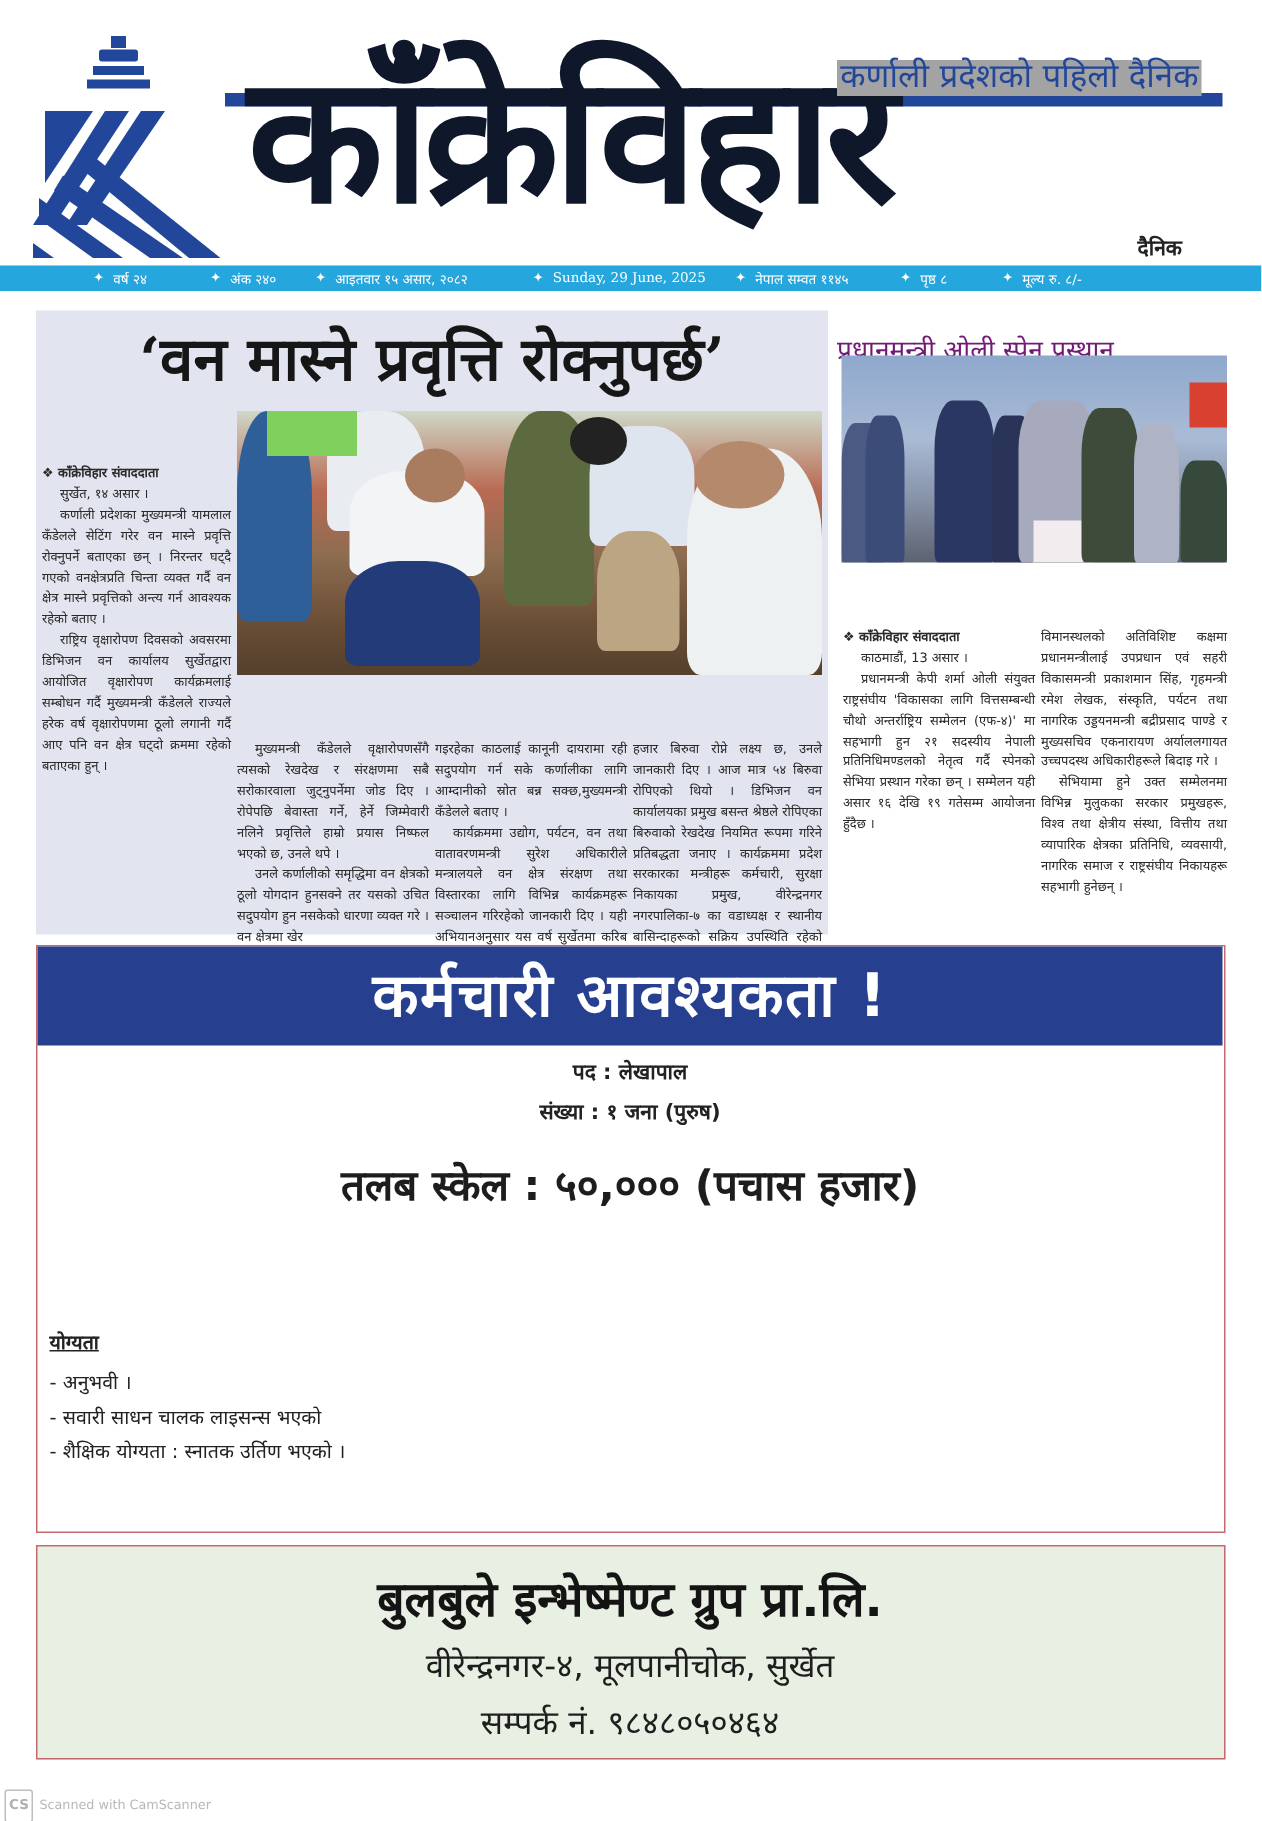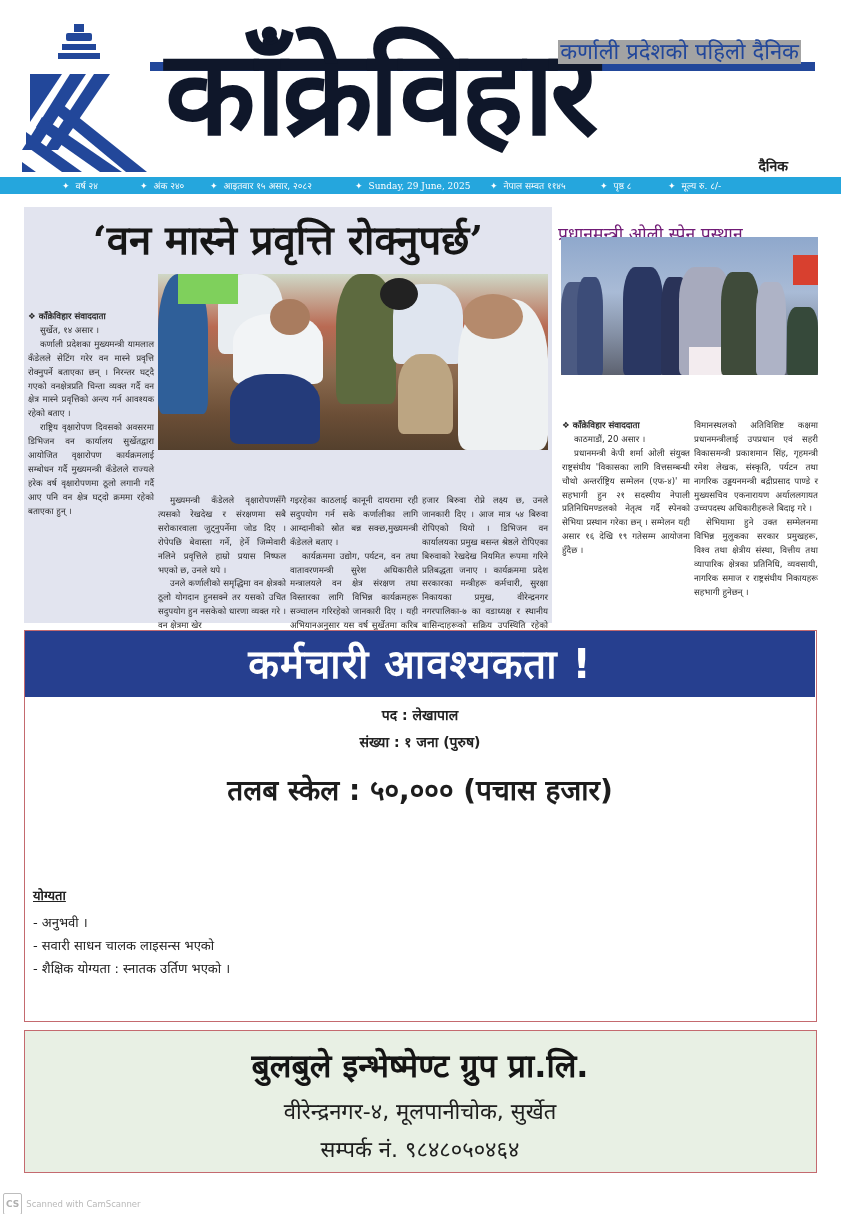--- a/index.html
+++ b/index.html
@@ -189,21 +189,21 @@
     <div class="fig" style="left:100px;top:40px;width:28px;height:98px;background:#2a3358"></div>
     <div class="fig" style="left:118px;top:30px;width:52px;height:108px;background:#a7aabd"></div>
     <div class="fig" style="left:128px;top:110px;width:40px;height:28px;background:#f3ecef;border-radius:0"></div>
     <div class="fig" style="left:160px;top:35px;width:38px;height:103px;background:#3f4b3a"></div>
     <div class="fig" style="left:195px;top:45px;width:30px;height:93px;background:#aeb3c6"></div>
     <div class="fig" style="left:226px;top:70px;width:31px;height:68px;background:#36493a"></div>
     <div class="fig" style="left:232px;top:18px;width:25px;height:30px;background:#d8402f;border-radius:0"></div>
   </div>
   <div class="col" style="left:4px;top:175px;width:128px;">
     <p class="byline">❖ कांँक्रेविहार संवाददाता</p>
-    <p>काठमाडौं, 20 असार ।</p>
+    <p>काठमाडौं, 13 असार ।</p>
     <p>प्रधानमन्त्री केपी शर्मा ओली संयुक्त राष्ट्रसंघीय 'विकासका लागि वित्तसम्बन्धी चौथो अन्तर्राष्ट्रिय सम्मेलन (एफ-४)' मा सहभागी हुन २१ सदस्यीय नेपाली प्रतिनिधिमण्डलको नेतृत्व गर्दै स्पेनको सेभिया प्रस्थान गरेका छन् । सम्मेलन यही असार १६ देखि १९ गतेसम्म आयोजना हुँदैछ ।</p>
   </div>
   <div class="col" style="left:136px;top:175px;width:124px;">
     <p class="nodent">विमानस्थलको अतिविशिष्ट कक्षमा प्रधानमन्त्रीलाई उपप्रधान एवं सहरी विकासमन्त्री प्रकाशमान सिंह, गृहमन्त्री रमेश लेखक, संस्कृति, पर्यटन तथा नागरिक उड्डयनमन्त्री बद्रीप्रसाद पाण्डे र मुख्यसचिव एकनारायण अर्याललगायत उच्चपदस्थ अधिकारीहरूले बिदाइ गरे ।</p>
     <p>सेभियामा हुने उक्त सम्मेलनमा विभिन्न मुलुकका सरकार प्रमुखहरू, विश्व तथा क्षेत्रीय संस्था, वित्तीय तथा व्यापारिक क्षेत्रका प्रतिनिधि, व्यवसायी, नागरिक समाज र राष्ट्रसंघीय निकायहरू सहभागी हुनेछन् ।</p>
   </div>
 </article>
 
 <section class="ad">
   <div class="ad-banner">कर्मचारी आवश्यकता !</div>

